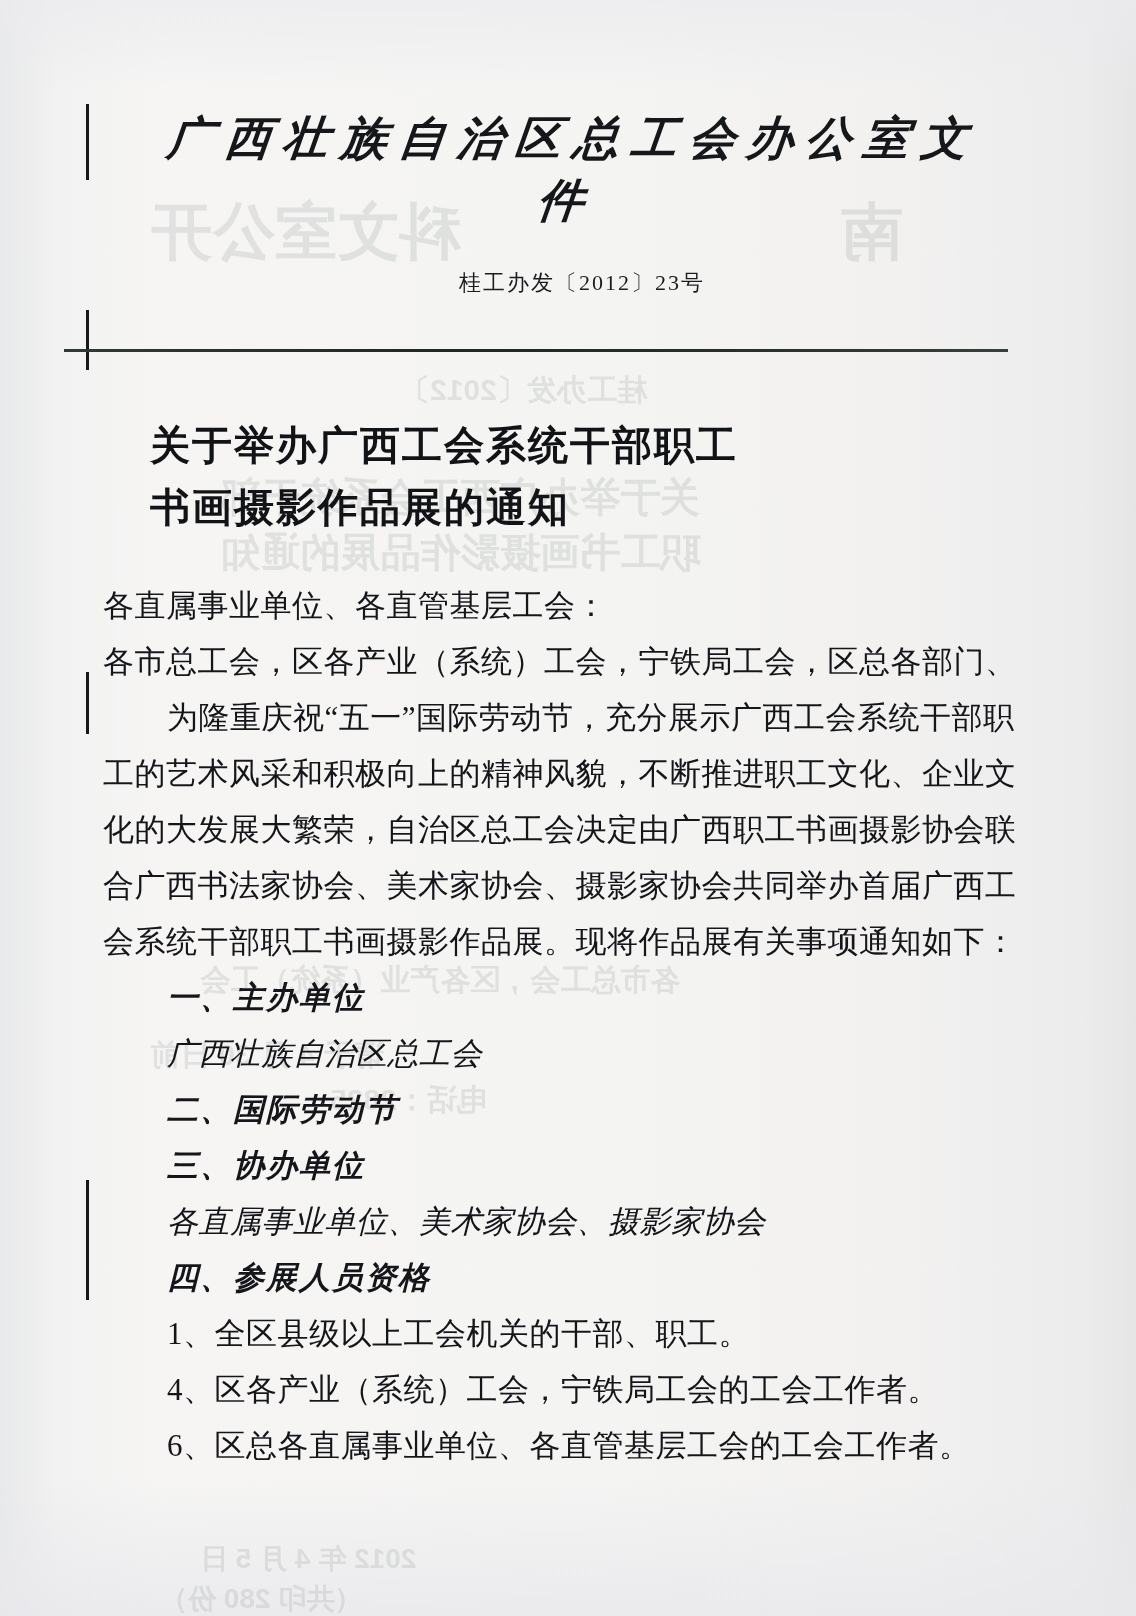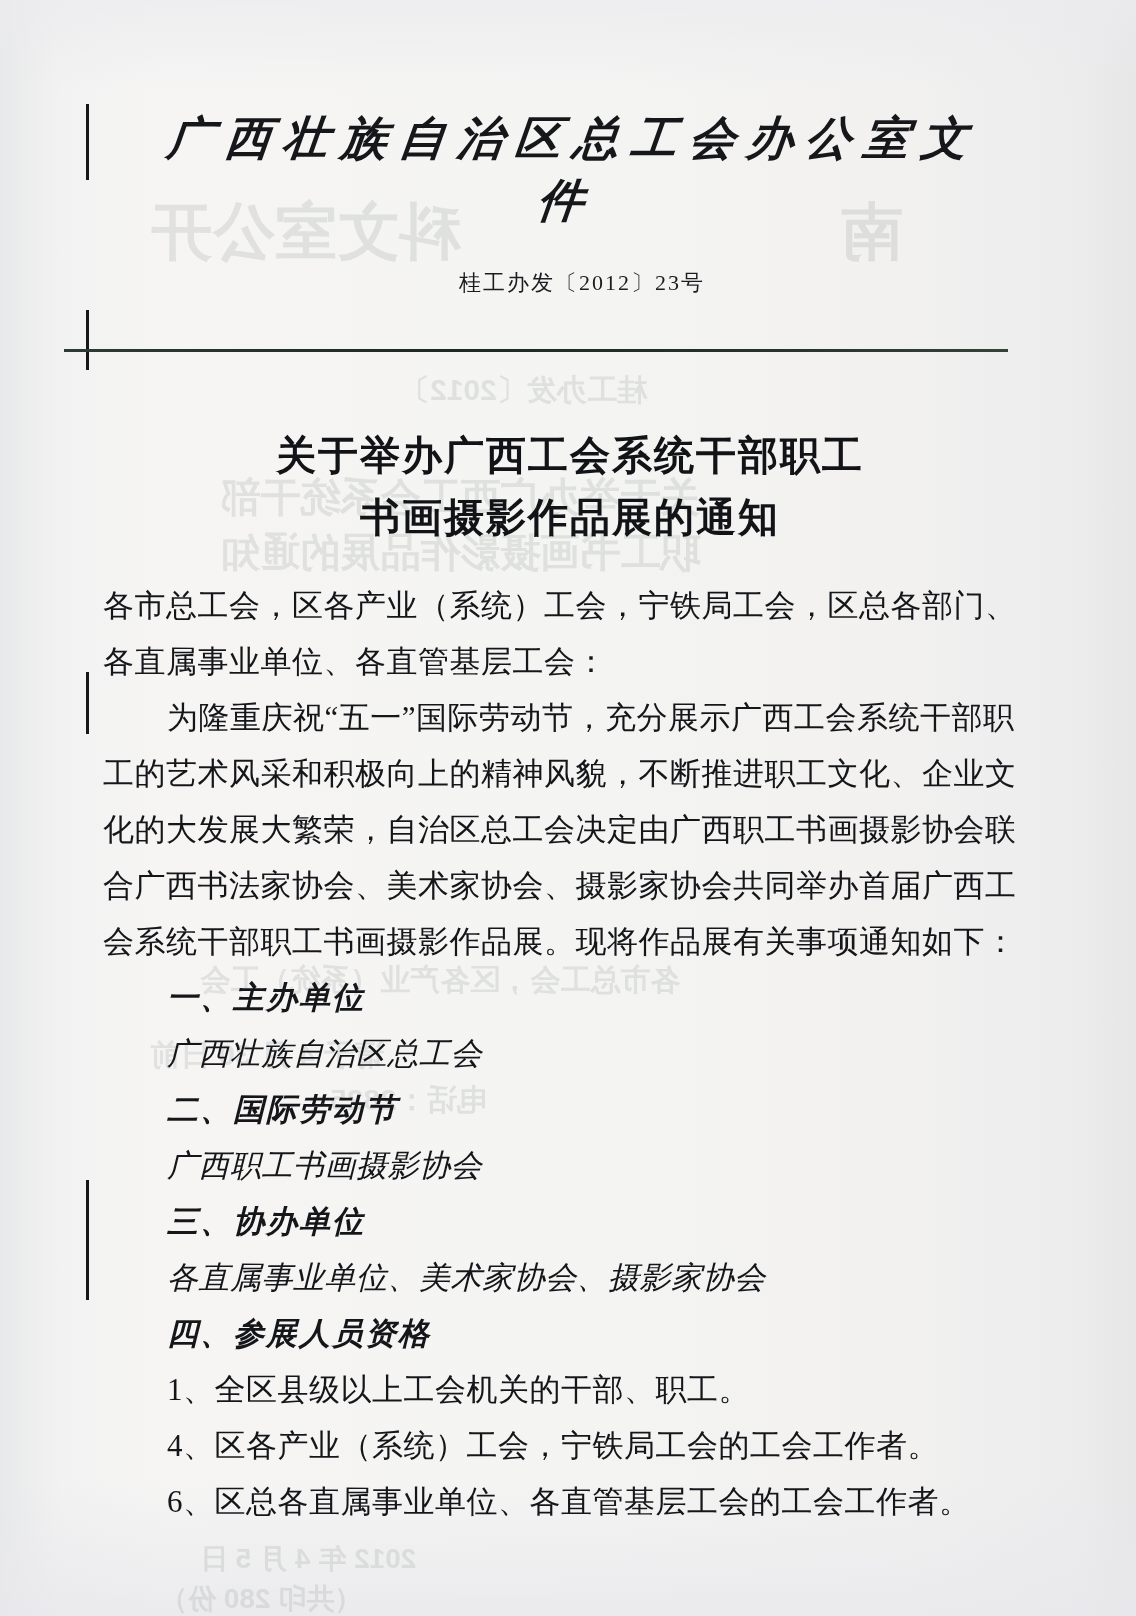--- a/index.html
+++ b/index.html
@@ -85,23 +85,23 @@
     top: 349px;
     width: 944px;
     height: 3px;
     background: linear-gradient(90deg,#2e3b34,#1d2a24 40%,#24302a 70%,#35423a);
   }
 
   
   .title {
     position: absolute;
     left: 150px;
-    top: 424px;
+    top: 414px;
     width: 840px;
-    text-align: center;
+    text-align: left;
     font-size: 40px;
     font-weight: bold;
     line-height: 62px;
     letter-spacing: 2px;
     color: #121316;
     font-family: "Liberation Sans", sans-serif;
   }
 
   
   .body {
@@ -154,29 +154,28 @@
   <div class="docnumber">桂工办发〔2012〕23号</div>
 
   <div class="rule"></div>
 
   <div class="title">
     <div>关于举办广西工会系统干部职工</div>
     <div>书画摄影作品展的通知</div>
   </div>
 
   <div class="body">
+    <p>各直属事业单位、各直管基层工会：</p>
     <p>各市总工会，区各产业（系统）工会，宁铁局工会，区总各部门、</p>
-    <p>各直属事业单位、各直管基层工会：</p>
     <p class="indent">为隆重庆祝“五一”国际劳动节，充分展示广西工会系统干部职工的艺术风采和积极向上的精神风貌，不断推进职工文化、企业文化的大发展大繁荣，自治区总工会决定由广西职工书画摄影协会联合广西书法家协会、美术家协会、摄影家协会共同举办首届广西工会系统干部职工书画摄影作品展。现将作品展有关事项通知如下：</p>
 
     <p class="sect-head">一、主办单位</p>
     <p class="sect-body">广西壮族自治区总工会</p>
 
     <p class="sect-head">二、国际劳动节</p>
-    <p class="sect-body">广西职工书画摄影协会</p>
 
     <p class="sect-head">三、协办单位</p>
     <p class="sect-body">各直属事业单位、美术家协会、摄影家协会</p>
 
     <p class="sect-head">四、参展人员资格</p>
     <p class="listitem">1、全区县级以上工会机关的干部、职工。</p>
     <p class="listitem">4、区各产业（系统）工会，宁铁局工会的工会工作者。</p>
     <p class="listitem">6、区总各直属事业单位、各直管基层工会的工会工作者。</p>
   </div>
 

